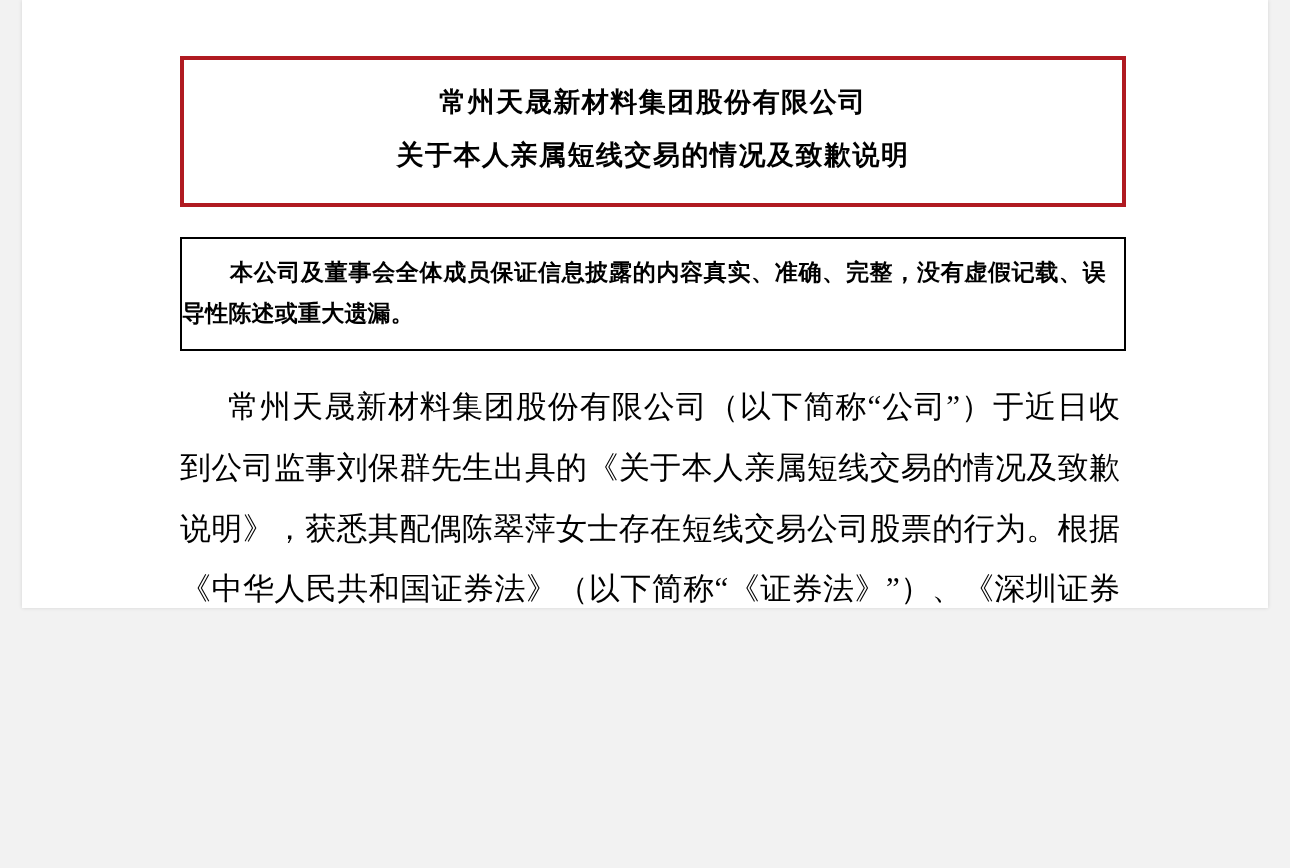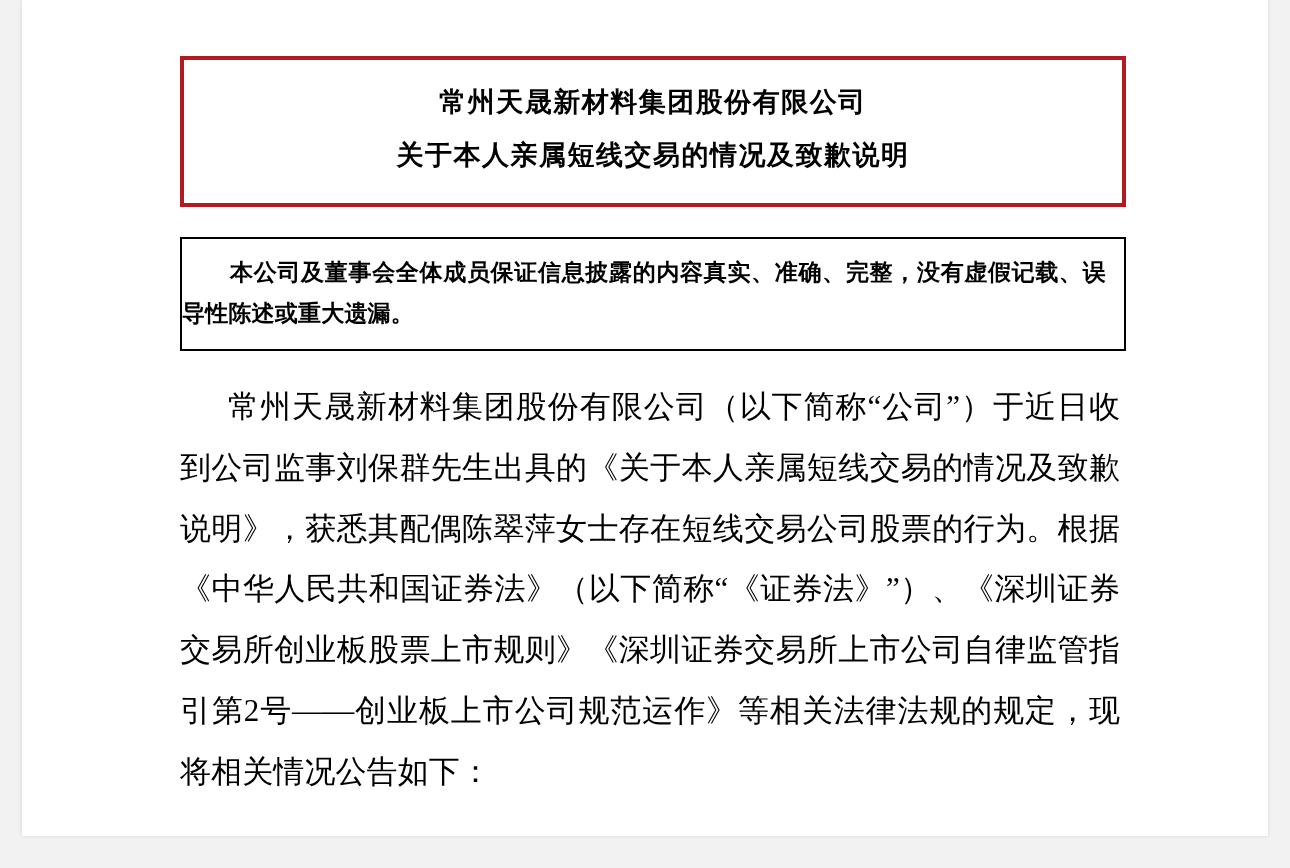--- a/index.html
+++ b/index.html
@@ -11,21 +11,21 @@
     width: 1290px;
     height: 868px;
     overflow: hidden;
     font-family: "Liberation Serif", "DejaVu Serif", serif;
   }
   .page {
     position: absolute;
     left: 22px;
     top: 0;
     width: 1246px;
-    height: 836px;
+    height: 608px;
     background: #ffffff;
     box-shadow: 0 0 4px rgba(0,0,0,0.12);
   }
   .content {
     position: absolute;
     left: 158px;
     top: 0;
     width: 946px;
   }
 

